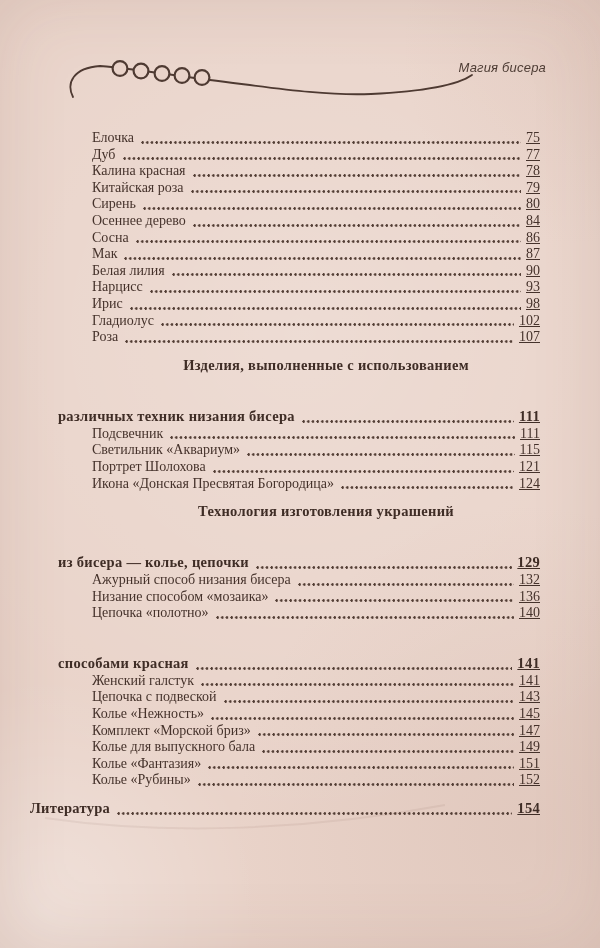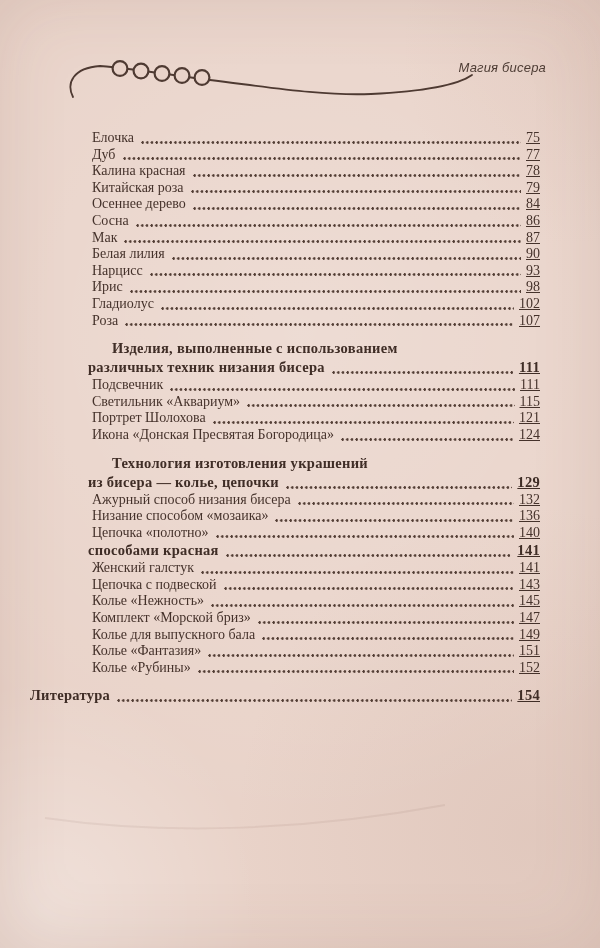--- a/index.html
+++ b/index.html
@@ -31,27 +31,28 @@
     letter-spacing:.2px;
   }
   .bead-decor{position:absolute;left:56px;top:56px;}
   .crease{position:absolute;left:0;top:800px;opacity:.75;}
   .toc{position:absolute;left:0;top:130px;width:600px;}
   .row{
     display:flex;align-items:flex-end;
     padding:0 60px 0 92px;
     font-size:14px;line-height:16.6px;
     white-space:nowrap;
+    justify-content:center;
   }
   .row.head1,.row.head2,.row.lit{
     font-weight:bold;font-size:14.5px;line-height:19px;letter-spacing:.3px;
     color:#3f2d26;
   }
   .row.head1{padding-left:112px;}
-  .row.head2{padding-left:88px;}
+  .row.head2{padding-left:58px;margin-top:32px;}
   .row.lit{padding-left:30px;}
   .row.gap{margin-top:10px;}
   .title{white-space:nowrap;}
   .dots{
     flex:1;height:5px;min-width:12px;
     margin:0 3px 2px 7px;
     background-image:radial-gradient(circle at 1.6px 2.5px, var(--ink-soft) 1.05px, rgba(0,0,0,0) 1.55px);
     background-size:4.7px 5px;
     background-repeat:repeat-x;
   }
@@ -90,20 +91,25 @@
     <span class="title">Калина красная</span>
     <span class="dots"></span>
     <span class="pageno">78</span>
   </div>
       <div class="row sub">
     <span class="title">Китайская роза</span>
     <span class="dots"></span>
     <span class="pageno">79</span>
   </div>
       <div class="row sub">
+    <span class="title">Сирень</span>
+    <span class="dots"></span>
+    <span class="pageno">80</span>
+  </div>
+      <div class="row sub">
     <span class="title">Осеннее дерево</span>
     <span class="dots"></span>
     <span class="pageno">84</span>
   </div>
       <div class="row sub">
     <span class="title">Сосна</span>
     <span class="dots"></span>
     <span class="pageno">86</span>
   </div>
       <div class="row sub">

